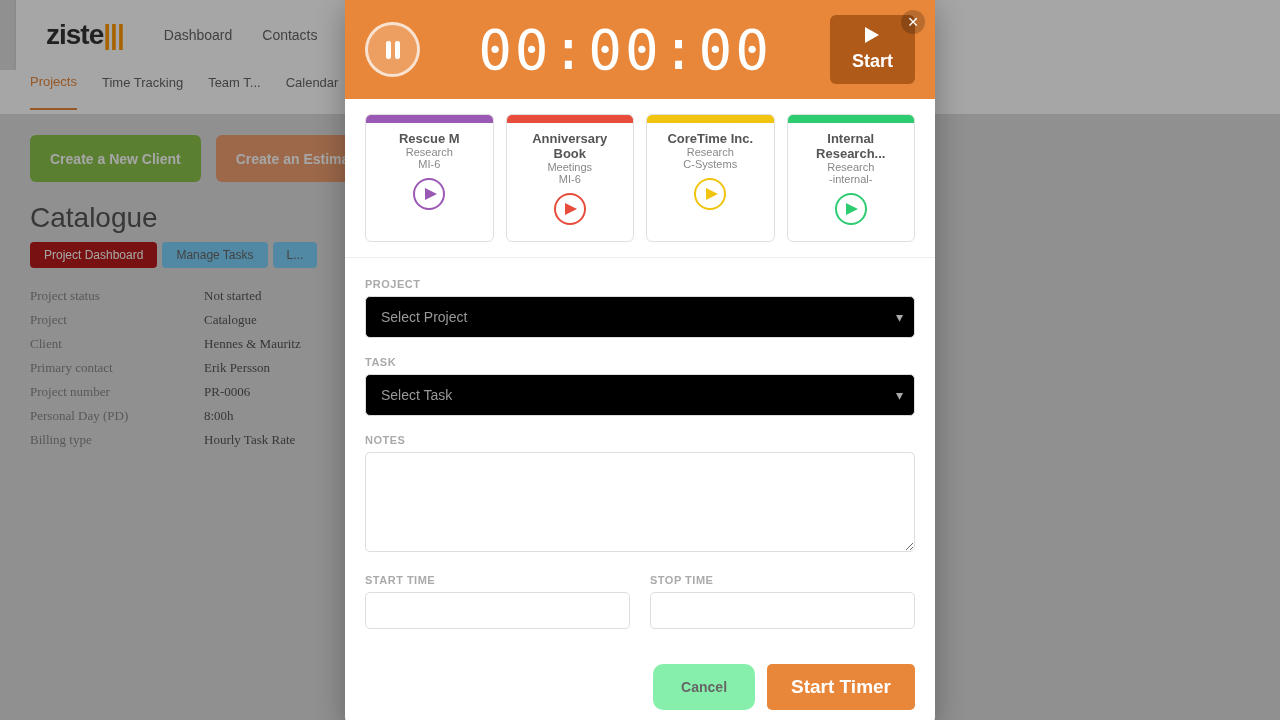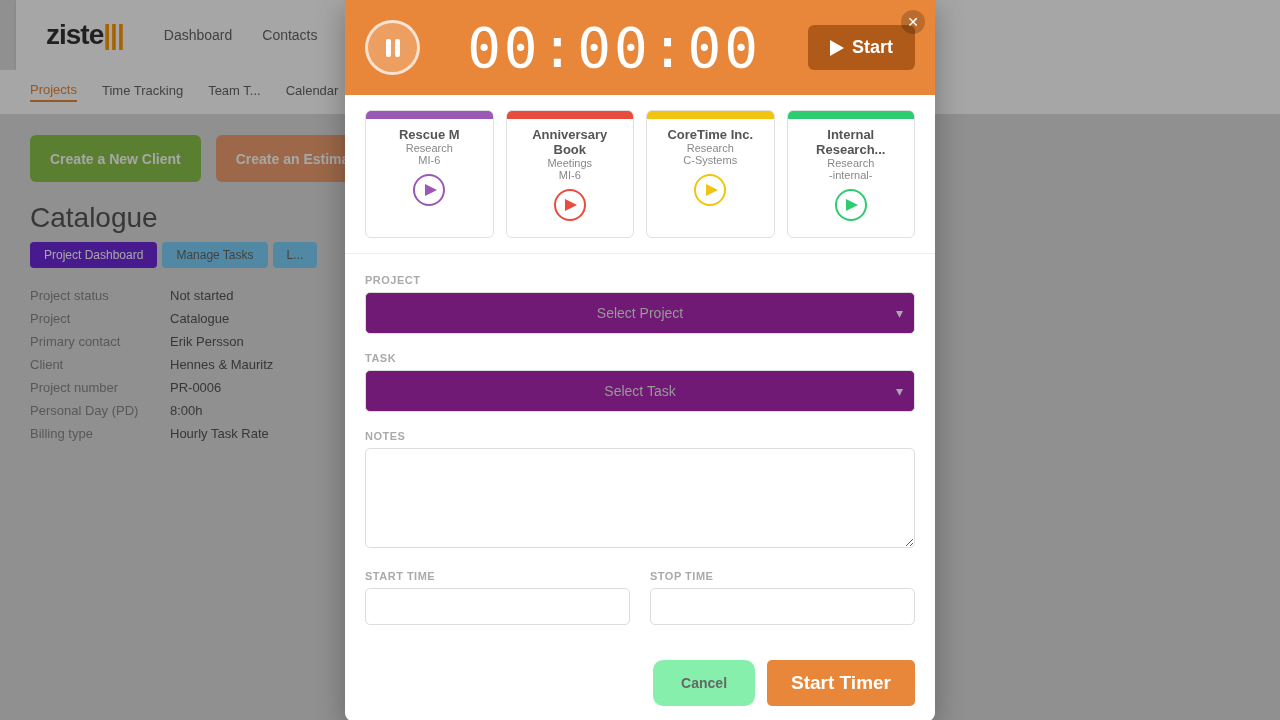--- a/index.html
+++ b/index.html
@@ -51,21 +51,21 @@
       align-items: center;
       padding: 0 30px;
       gap: 25px;
       border-bottom: 1px solid #ddd;
       z-index: 1;
     }
     .sub-nav span {
       font-size: 13px;
       color: #666;
       cursor: pointer;
-      padding-bottom: 3px;
+      padding-bottom: 19px;
     }
     .sub-nav span.active {
       color: #e8873a;
       border-bottom: 2px solid #e8873a;
     }
 
     
     .main-content {
       position: absolute;
       top: 115px; left: 0; right: 0; bottom: 0;
@@ -109,34 +109,35 @@
     }
     .breadcrumb-tab {
       padding: 6px 14px;
       border-radius: 4px;
       font-size: 12px;
       cursor: pointer;
       background: #7dd3fc;
       color: #666;
     }
     .breadcrumb-tab.active {
-      background: #6d28d9;
+      background: #b91c1c;
       color: #fff;
     }
 
     
     .project-info {
       margin-top: 20px;
     }
     .info-row {
       display: flex;
-      gap: 20px;
+      gap: 54px;
       margin-bottom: 8px;
       font-size: 13px;
       color: #555;
+      font-family: Liberation Serif, serif;
     }
     .info-key { color: #888; min-width: 120px; }
 
     
     .overlay {
       position: absolute;
       top: 0; left: 0; right: 0; bottom: 0;
       background: rgba(0,0,0,0.35);
       z-index: 100;
       display: flex;
@@ -197,20 +198,21 @@
       color: #fff;
       border: none;
       padding: 12px 22px;
       border-radius: 6px;
       font-size: 18px;
       font-weight: 600;
       cursor: pointer;
       display: flex;
       align-items: center;
       gap: 8px;
+      flex-direction: column;
     }
     .play-triangle {
       width: 0;
       height: 0;
       border-top: 8px solid transparent;
       border-bottom: 8px solid transparent;
       border-left: 14px solid #fff;
     }
 
     
@@ -294,23 +296,22 @@
       position: relative;
     }
     .select-wrapper select {
       width: 100%;
       padding: 12px 15px;
       border: 1px solid #ddd;
       border-radius: 5px;
       font-size: 14px;
       color: #999;
       appearance: none;
-      background: #701a75;
-      cursor: pointer;
-      text-align: center;
+      background: #000000;
+      cursor: pointer;
     }
     .select-chevron {
       position: absolute;
       right: 12px;
       top: 50%;
       transform: translateY(-50%);
       pointer-events: none;
       color: #aaa;
       font-size: 14px;
     }
@@ -459,26 +460,26 @@
   <div class="project-info">
     <div class="info-row">
       <span class="info-key">Project status</span>
       <span>Not started</span>
     </div>
     <div class="info-row">
       <span class="info-key">Project</span>
       <span>Catalogue</span>
     </div>
     <div class="info-row">
+      <span class="info-key">Client</span>
+      <span>Hennes &amp; Mauritz</span>
+    </div>
+    <div class="info-row">
       <span class="info-key">Primary contact</span>
       <span>Erik Persson</span>
-    </div>
-    <div class="info-row">
-      <span class="info-key">Client</span>
-      <span>Hennes &amp; Mauritz</span>
     </div>
     <div class="info-row">
       <span class="info-key">Project number</span>
       <span>PR-0006</span>
     </div>
     <div class="info-row">
       <span class="info-key">Personal Day (PD)</span>
       <span>8:00h</span>
     </div>
     <div class="info-row">

